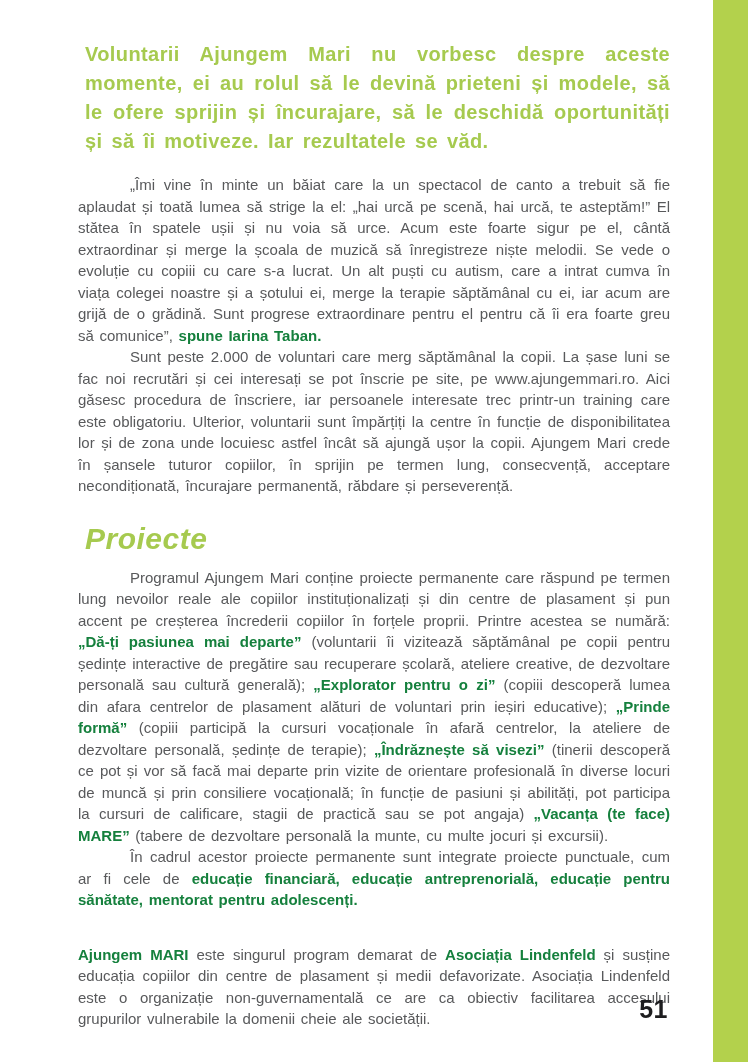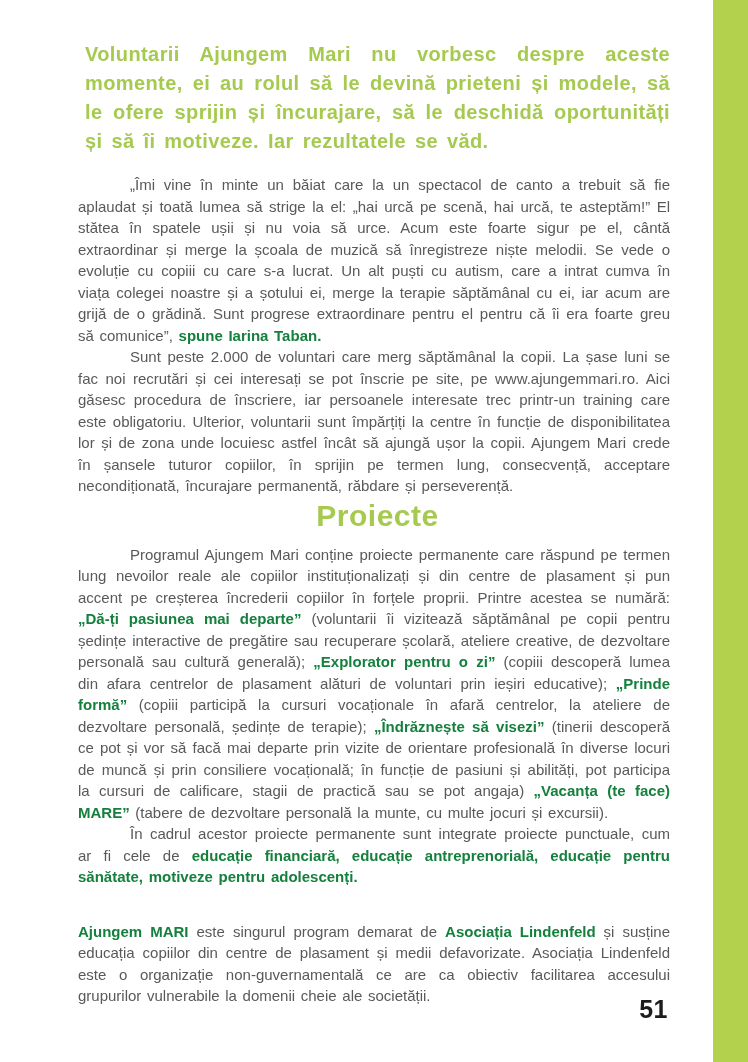--- a/index.html
+++ b/index.html
@@ -43,26 +43,26 @@
     margin: 0;
     font-size: 15px;
     line-height: 21.5px;
     color: #58595b;
     text-align: justify;
     word-spacing: 1.5px;
   }
   p.indent { text-indent: 52px; }
   p.quote-par { margin-top: 18px; }
   .section-heading {
-    margin: 1px 0 10px 7px;
+    margin: 24px 0 10px 7px;
     font-size: 30px;
     line-height: 36px;
     font-weight: bold;
+    font-style: italic;
     letter-spacing: 0.5px;
-    text-align: center;
   }
   .about-par { margin-top: 33px !important; }
   .b { font-weight: bold; color: #15803d; }
   .i { }
   .page-number {
     position: absolute;
     right: 80px;
     bottom: 38px;
     font-size: 25px;
     font-weight: bold;
@@ -80,21 +80,21 @@
     <h1 class="lead-heading" style="color: rgb(166, 202, 79);">Voluntarii Ajungem Mari nu vorbesc despre aceste momente, ei au rolul să le devină prieteni și modele, să le ofere sprijin și încurajare, să le deschidă oportunități și să îi motiveze. Iar rezultatele se văd.</h1>
 
     <p class="body-par indent quote-par"><span class="i">„Îmi vine în minte un băiat care la un spectacol de canto a trebuit să fie aplaudat și toată lumea să strige la el: „hai urcă pe scenă, hai urcă, te asteptăm!” El stătea în spatele ușii și nu voia să urce. Acum este foarte sigur pe el, cântă extraordinar și merge la școala de muzică să înregistreze niște melodii. Se vede o evoluție cu copiii cu care s-a lucrat. Un alt puști cu autism, care a intrat cumva în viața colegei noastre și a șotului ei, merge la terapie săptămânal cu ei, iar acum are grijă de o grădină. Sunt progrese extraordinare pentru el pentru că îi era foarte greu să comunice”, </span><span class="b">spune Iarina Taban.</span></p>
 
     <p class="body-par indent"><span>Sunt peste 2.000 de voluntari care merg săptămânal la copii. La șase luni se fac noi recrutări și cei interesați se pot înscrie pe site, pe www.ajungemmari.ro. Aici găsesc procedura de înscriere, iar persoanele interesate trec printr-un training care este obligatoriu. Ulterior, voluntarii sunt împărțiți la centre în funcție de disponibilitatea lor și de zona unde locuiesc astfel încât să ajungă ușor la copii. Ajungem Mari crede în șansele tuturor copiilor, în sprijin pe termen lung, consecvență, acceptare necondiționată, încurajare permanentă, răbdare și perseverență.</span></p>
 
     <h2 class="section-heading" style="color: rgb(166, 202, 79);">Proiecte</h2>
 
     <p class="body-par indent"><span>Programul Ajungem Mari conține proiecte permanente care răspund pe termen lung nevoilor reale ale copiilor instituționalizați și din centre de plasament și pun accent pe creșterea încrederii copiilor în forțele proprii. Printre acestea se numără: </span><span class="b">„Dă-ți pasiunea mai departe”</span><span> (voluntarii îi vizitează săptămânal pe copii pentru ședințe interactive de pregătire sau recuperare școlară, ateliere creative, de dezvoltare personală sau cultură generală); </span><span class="b">„Explorator pentru o zi”</span><span> (copiii descoperă lumea din afara centrelor de plasament alături de voluntari prin ieșiri educative); </span><span class="b">„Prinde formă”</span><span> (copiii participă la cursuri vocaționale în afară centrelor, la ateliere de dezvoltare personală, ședințe de terapie); </span><span class="b">„Îndrăznește să visezi”</span><span> (tinerii descoperă ce pot și vor să facă mai departe prin vizite de orientare profesională în diverse locuri de muncă și prin consiliere vocațională; în funcție de pasiuni și abilități, pot participa la cursuri de calificare, stagii de practică sau se pot angaja) </span><span class="b">„Vacanța (te face) MARE”</span><span> (tabere de dezvoltare personală la munte, cu multe jocuri și excursii).</span></p>
 
-    <p class="body-par indent"><span>În cadrul acestor proiecte permanente sunt integrate proiecte punctuale, cum ar fi cele de </span><span class="b">educație financiară, educație antreprenorială, educație pentru sănătate, motiveze pentru adolescenți.</span></p>
+    <p class="body-par indent"><span>În cadrul acestor proiecte permanente sunt integrate proiecte punctuale, cum ar fi cele de </span><span class="b">educație financiară, educație antreprenorială, educație pentru sănătate, mentorat pentru adolescenți.</span></p>
 
     <p class="body-par about-par"><span class="b">Ajungem MARI</span><span> este singurul program demarat de </span><span class="b">Asociația Lindenfeld</span><span> și susține educația copiilor din centre de plasament și medii defavorizate. Asociația Lindenfeld este o organizație non-guvernamentală ce are ca obiectiv facilitarea accesului grupurilor vulnerabile la domenii cheie ale societății.</span></p>
 
   </div>
 
   <div class="page-number">51</div>
 
   <div class="accent-bar" style="background: rgb(179, 209, 76);"></div>
 
 </div>

